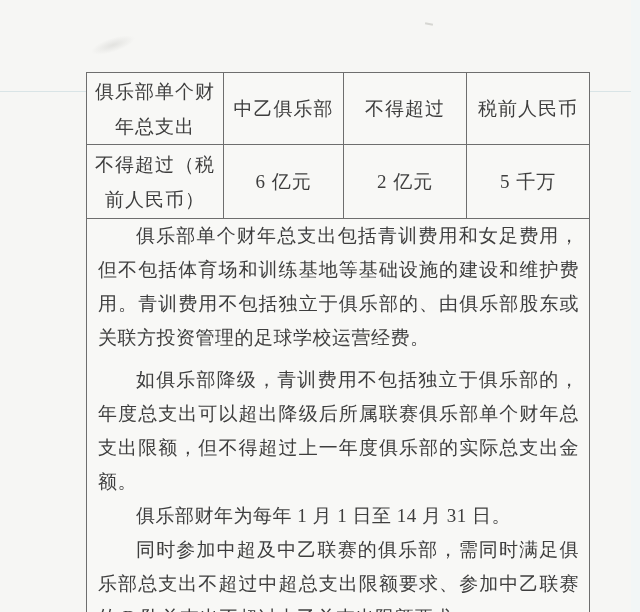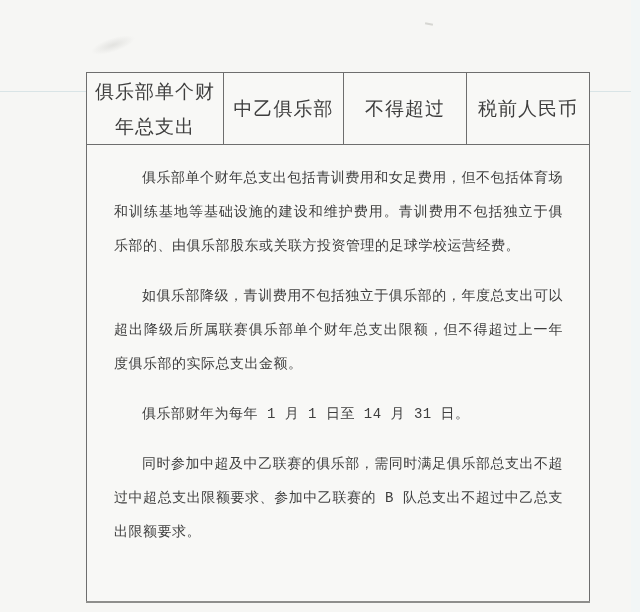--- a/index.html
+++ b/index.html
@@ -80,29 +80,28 @@
   .doc-table tr.limit-row td {
     height: 73px;
   }
   .doc-table td.text-cell {
     text-align: left;
     vertical-align: top;
     padding: 0 10px 0 11px;
     border-bottom: 2px solid #8e8e8c;
   }
   .para {
-    margin: 16px;
-    font-size: 14px;
+    margin: 0;
+    font-size: 19px;
     line-height: 34px;
     text-indent: 2em;
     text-align: justify;
     text-justify: inter-ideograph;
     letter-spacing: 0.5px;
     color: #3e3e3e;
-    font-family: Liberation Mono, monospace;
   }
   .para + .para {
     margin-top: 0;
   }
   .para:nth-child(2) {
     margin-top: 8px;
   }
 </style>
 </head>
 <body>
@@ -119,20 +118,26 @@
     <col style="width:123px">
     <col style="width:123px">
   </colgroup>
   <tbody>
       <tr class="header-row">
     <td>俱乐部单个财年总支出</td>
     <td>中乙俱乐部</td>
     <td>不得超过</td>
     <td>税前人民币</td>
   </tr>
+  <tr class="limit-row">
+    <td>不得超过（税前人民币）</td>
+    <td>6 亿元</td>
+    <td>2 亿元</td>
+    <td>5 千万</td>
+  </tr>
   <tr>
     <td class="text-cell" colspan="4">
       <p class="para">俱乐部单个财年总支出包括青训费用和女足费用，但不包括体育场和训练基地等基础设施的建设和维护费用。青训费用不包括独立于俱乐部的、由俱乐部股东或关联方投资管理的足球学校运营经费。</p>
       <p class="para">如俱乐部降级，青训费用不包括独立于俱乐部的，年度总支出可以超出降级后所属联赛俱乐部单个财年总支出限额，但不得超过上一年度俱乐部的实际总支出金额。</p>
       <p class="para">俱乐部财年为每年 1 月 1 日至 14 月 31 日。</p>
       <p class="para">同时参加中超及中乙联赛的俱乐部，需同时满足俱乐部总支出不超过中超总支出限额要求、参加中乙联赛的 B 队总支出不超过中乙总支出限额要求。</p>
     </td>
   </tr>
 </tbody>
   </table>

